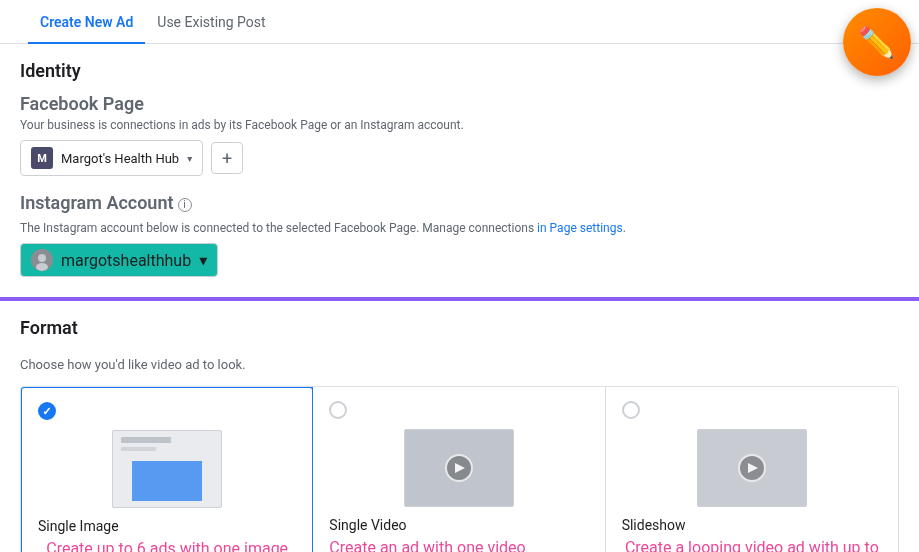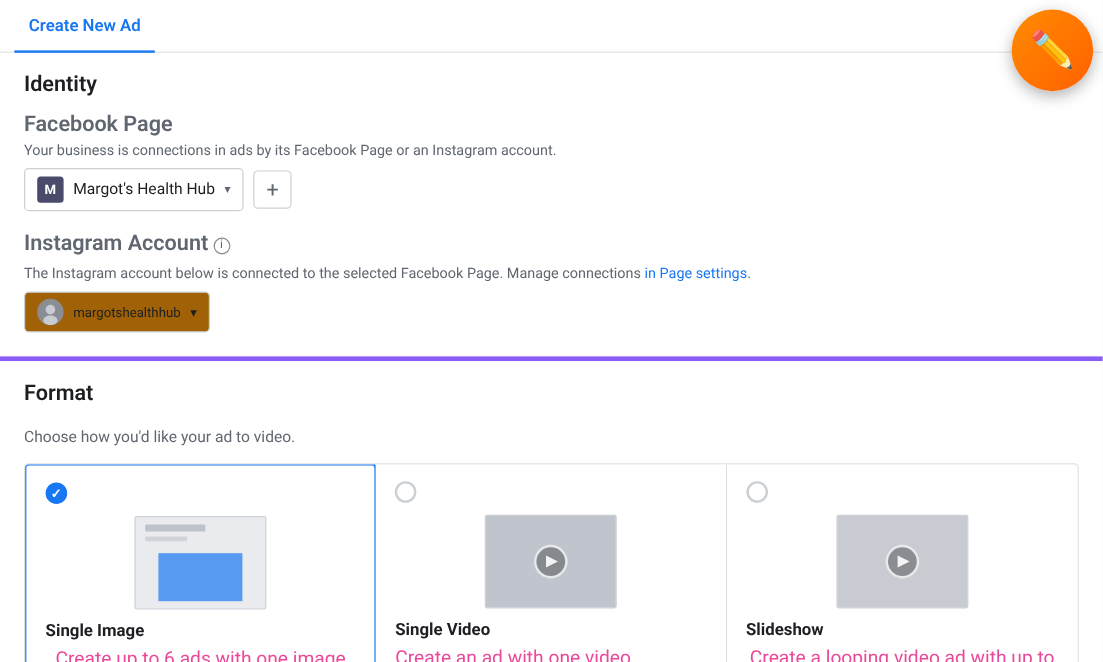--- a/index.html
+++ b/index.html
@@ -13,21 +13,21 @@
       position: relative;
       overflow: hidden;
     }
 
     
     .tabs {
       background: #fff;
       border-bottom: 1px solid #dddfe2;
       display: flex;
       align-items: stretch;
-      padding: 0 12px;
+      padding: 0 28px;
     }
     .tab {
       padding: 14px 12px 12px;
       font-size: 14px;
       cursor: pointer;
       color: #606770;
       border-bottom: 2px solid transparent;
       margin-bottom: -1px;
       white-space: nowrap;
     }
@@ -150,26 +150,26 @@
 
     .instagram-link {
       color: #1877f2;
       text-decoration: none;
     }
 
     .ig-dropdown {
       display: flex;
       align-items: center;
       gap: 8px;
-      background: #a16207;
+      background: #14b8a6;
       border: 1px solid #ccd0d5;
       border-radius: 4px;
       padding: 5px 10px;
       cursor: pointer;
-      font-size: 11px;
+      font-size: 16px;
       color: #1c1e21;
     }
     .ig-avatar {
       width: 22px;
       height: 22px;
       border-radius: 50%;
       background: #8a8d91;
       overflow: hidden;
       display: flex;
       align-items: center;
@@ -364,21 +364,21 @@
       width: 0;
       height: 0;
       border-style: solid;
       border-width: 5px 0 5px 10px;
       border-color: transparent transparent transparent rgba(255,255,255,0.9);
       margin-left: 2px;
     }
 
     .card-title {
       font-size: 14px;
-      font-weight: 700;
+      font-weight: 400;
       margin-bottom: 4px;
       text-align: center;
     }
     .card-desc {
       font-size: 16px;
       color: #ec4899;
       line-height: 1.4;
       text-align: center;
     }
 
@@ -405,20 +405,21 @@
     .pencil-circle::after {
       content: '✏️';
       font-size: 30px;
     }
   </style>
 </head>
 <body>
 
 <div class="tabs">
   <div class="tab active">Create New Ad</div>
+  <div class="tab">Use Existing Post</div>
 </div>
 
 <div class="section">
 
   <div class="pencil-icon" style="position:absolute;top:8px;right:8px;z-index:10;">
     <div class="pencil-circle"></div>
   </div>
 
   <div class="section-title">Identity</div>
 
@@ -452,21 +453,21 @@
         </svg>
       </div>
       <span>margotshealthhub</span>
       <span class="caret">▾</span>
     </div>
   </div>
 </div>
 
 <div class="format-section">
   <div class="format-title">Format</div>
-  <div class="format-subtitle">Choose how you'd like your ad to video.</div>
+  <div class="format-subtitle">Choose how you'd like video ad to look.</div>
 
   <div class="format-cards">
 
     <div class="format-card selected">
       <div class="radio-row">
         <div class="radio-circle checked"></div>
       </div>
       <div class="card-preview">
         <div class="preview-single-image">
           <div class="top-bar"></div>

